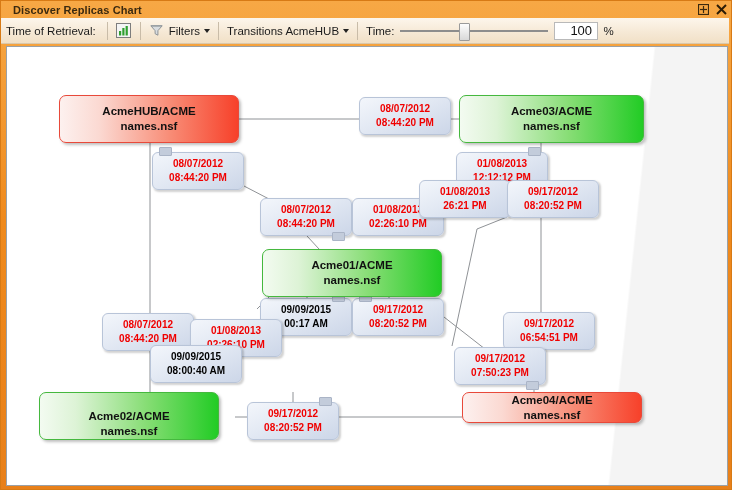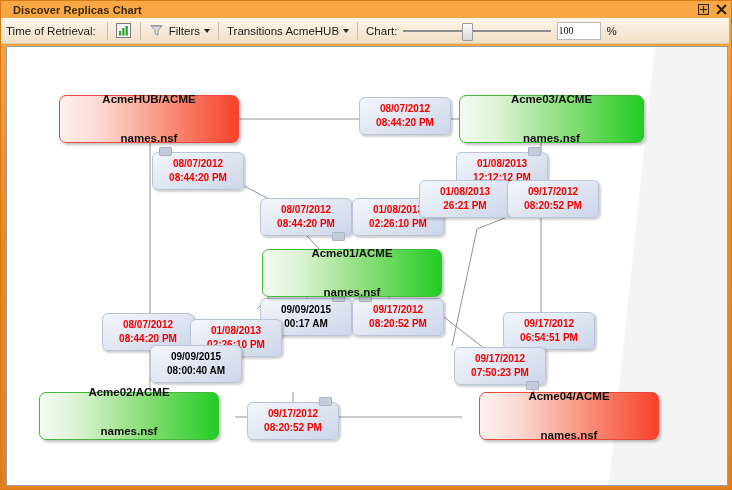--- a/index.html
+++ b/index.html
@@ -42,22 +42,22 @@
   .icon-btn{width:20px;height:20px;display:flex;align-items:center;justify-content:center;cursor:pointer;}
   .menu-btn{display:flex;align-items:center;cursor:pointer;white-space:nowrap;gap:4px;padding:0 2px;}
   .caret{width:0;height:0;border-left:3.5px solid transparent;border-right:3.5px solid transparent;border-top:4px solid #222;}
   .zoom-label{margin:0 6px 0 2px;white-space:nowrap;}
   .slider{position:relative;width:148px;height:18px;display:flex;align-items:center;cursor:pointer;}
   .slider-track{position:absolute;left:0;top:8px;width:148px;height:2px;background:#8d8d8d;}
   .slider-thumb{position:absolute;left:62px;top:1px;width:9px;height:16px;
     background:linear-gradient(180deg,#fdfdfd,#d8d8d8);border:1px solid #9a9a9a;border-radius:1px;}
   .zoom-box{
     width:44px;height:18px;background:#fff;border:1px solid #b9b9b9;
-    display:flex;align-items:center;justify-content:flex-start;padding-left:0;
-    font-size:10px;color:#111;box-sizing:border-box;margin-left:6px;font-family:Liberation Serif, serif;
+    display:flex;align-items:center;justify-content:flex-start;padding-left:15px;
+    font-size:13px;color:#111;box-sizing:border-box;margin-left:6px;
   }
   .pct{margin-left:5px;}
 
   
   .canvas-wrap{
     position:absolute;left:5px;top:45px;width:722px;height:440px;
     background:#ffffff;border:1px solid #9aa0a6;box-sizing:border-box;overflow:hidden;
   }
   .canvas{position:absolute;left:0;top:0;width:720px;height:438px;}
   .shine{
@@ -66,21 +66,21 @@
     transform:rotate(-4deg);pointer-events:none;
   }
 
   svg.links{position:absolute;left:0;top:0;width:720px;height:438px;pointer-events:none;}
 
   
   .node{
     position:absolute;box-sizing:border-box;border-radius:7px;
     display:flex;flex-direction:column;align-items:center;justify-content:center;
     font-size:11.5px;font-weight:bold;color:#111;line-height:15px;text-align:center;
-    box-shadow:2px 2px 3px rgba(0,0,0,.25);cursor:pointer;gap:24px;
+    box-shadow:2px 2px 3px rgba(0,0,0,.25);cursor:pointer;
   }
   .node.red{
     background:linear-gradient(90deg,#fdf1ef 0%,#fbd9d2 22%,#f88c76 62%,#f7412a 100%);
     border:1px solid #e8493a;
   }
   .node.green{
     background:linear-gradient(90deg,#f3fbf1 0%,#ddf3d6 20%,#86dd74 60%,#22cc25 100%);
     border:1px solid #45b83e;
   }
 
@@ -144,21 +144,21 @@
     <div class="menu-btn">
       <span>Filters</span>
       <span class="caret"></span>
     </div>
     <div class="sep"></div>
     <div class="menu-btn">
       <span>Transitions AcmeHUB</span>
       <span class="caret"></span>
     </div>
     <div class="sep"></div>
-    <span class="zoom-label">Chart:</span>
+    <span class="zoom-label">Time:</span>
     <div class="slider">
       <div class="slider-track"></div>
       <div class="slider-thumb" style="left: 58.16px;"></div>
     </div>
     <div class="zoom-box">100</div>
     <span class="pct">%</span>
   </div>
 
   <div class="canvas-wrap">
     <div class="canvas" id="canvas">
@@ -277,19 +277,19 @@
           <span>names.nsf</span>
         </div>
         <div class="node green" style="left: 255px; top: 202px; width: 180px; height: 48px;">
           <span>Acme01/ACME</span>
           <span>names.nsf</span>
         </div>
         <div class="node green" style="left: 32px; top: 345px; width: 180px; height: 48px; justify-content: flex-end;">
           <span>Acme02/ACME</span>
           <span>names.nsf</span>
         </div>
-        <div class="node red" style="left: 472px; top: 345px; width: 180px; height: 48px;">
+        <div class="node red" style="left: 455px; top: 345px; width: 180px; height: 31px;">
           <span>Acme04/ACME</span>
           <span>names.nsf</span>
         </div>
       </div>
   </div>
 </div>
 
 </body></html>

